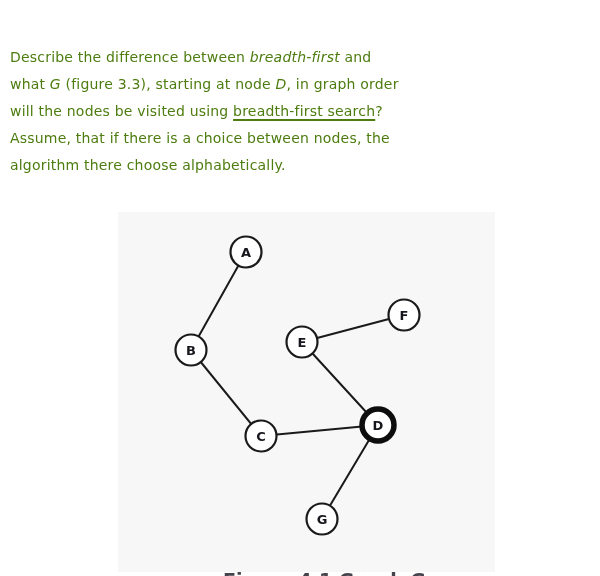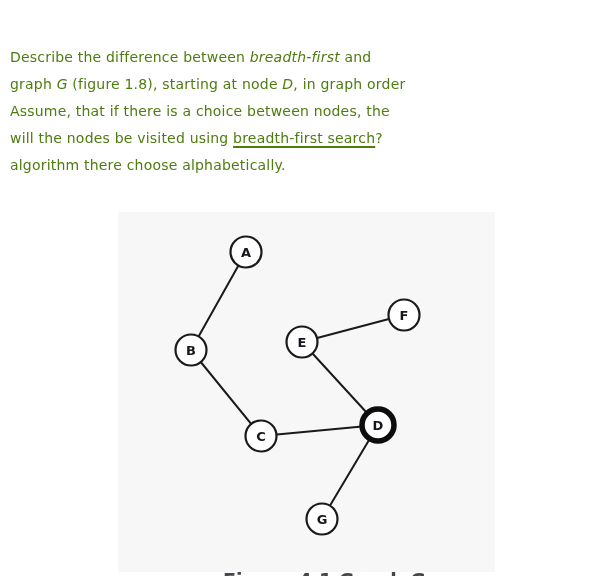--- a/index.html
+++ b/index.html
@@ -74,23 +74,23 @@
     color: #44444c;
   }
 </style>
 </head>
 <body>
 
 <div class="page">
 
   <div class="question">
     <div class="qline"><span>Describe the difference between </span><span class="it">breadth-first</span><span> and</span></div>
-    <div class="qline"><span>graph </span><span class="it">G</span><span> (figure 1.8), starting at node </span><span class="it">D</span><span>, in graph order</span></div>
+    <div class="qline"><span>what </span><span class="it">G</span><span> (figure 3.3), starting at node </span><span class="it">D</span><span>, in graph order</span></div>
+    <div class="qline"><span>will the nodes be visited using </span><span class="un">breadth-first search</span><span>?</span></div>
     <div class="qline"><span>Assume, that if there is a choice between nodes, the</span></div>
-    <div class="qline"><span>will the nodes be visited using </span><span class="un">breadth-first search</span><span>?</span></div>
     <div class="qline"><span>algorithm there choose alphabetically.</span></div>
   </div>
 
   <div class="figure-panel">
     <svg width="377" height="360" viewBox="0 0 377 360">
 
       <line class="graph-edge" x1="128" y1="40" x2="73" y2="138"></line>
       <line class="graph-edge" x1="73" y1="138" x2="143" y2="224"></line>
       <line class="graph-edge" x1="143" y1="224" x2="260" y2="213"></line>
       <line class="graph-edge" x1="260" y1="213" x2="184" y2="130"></line>

